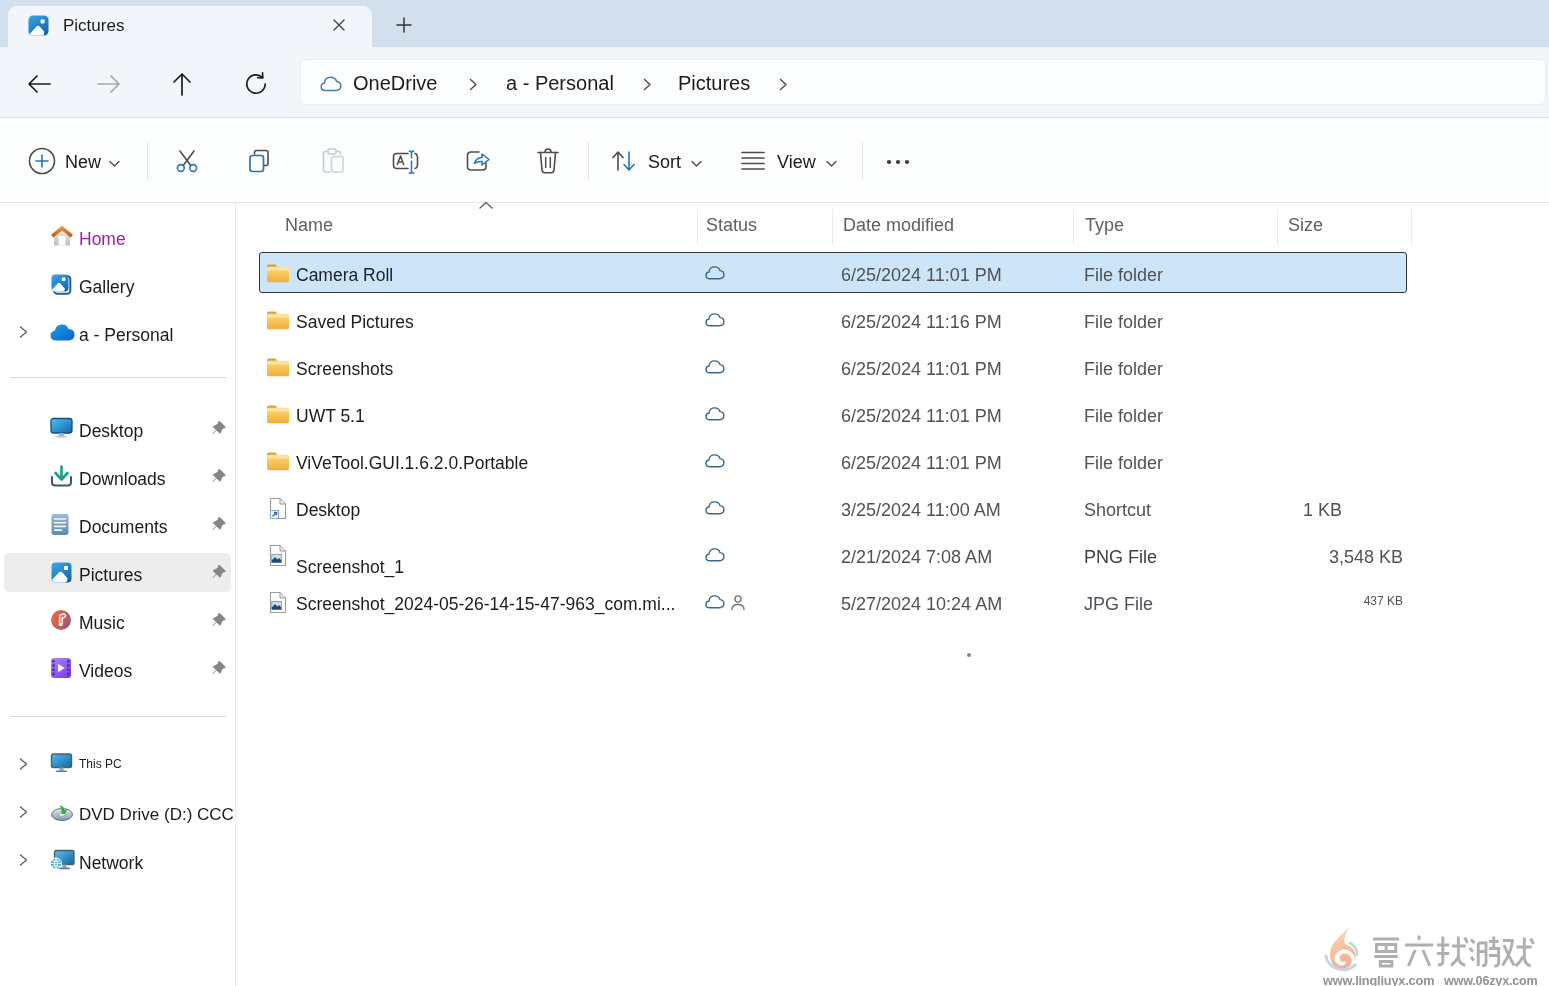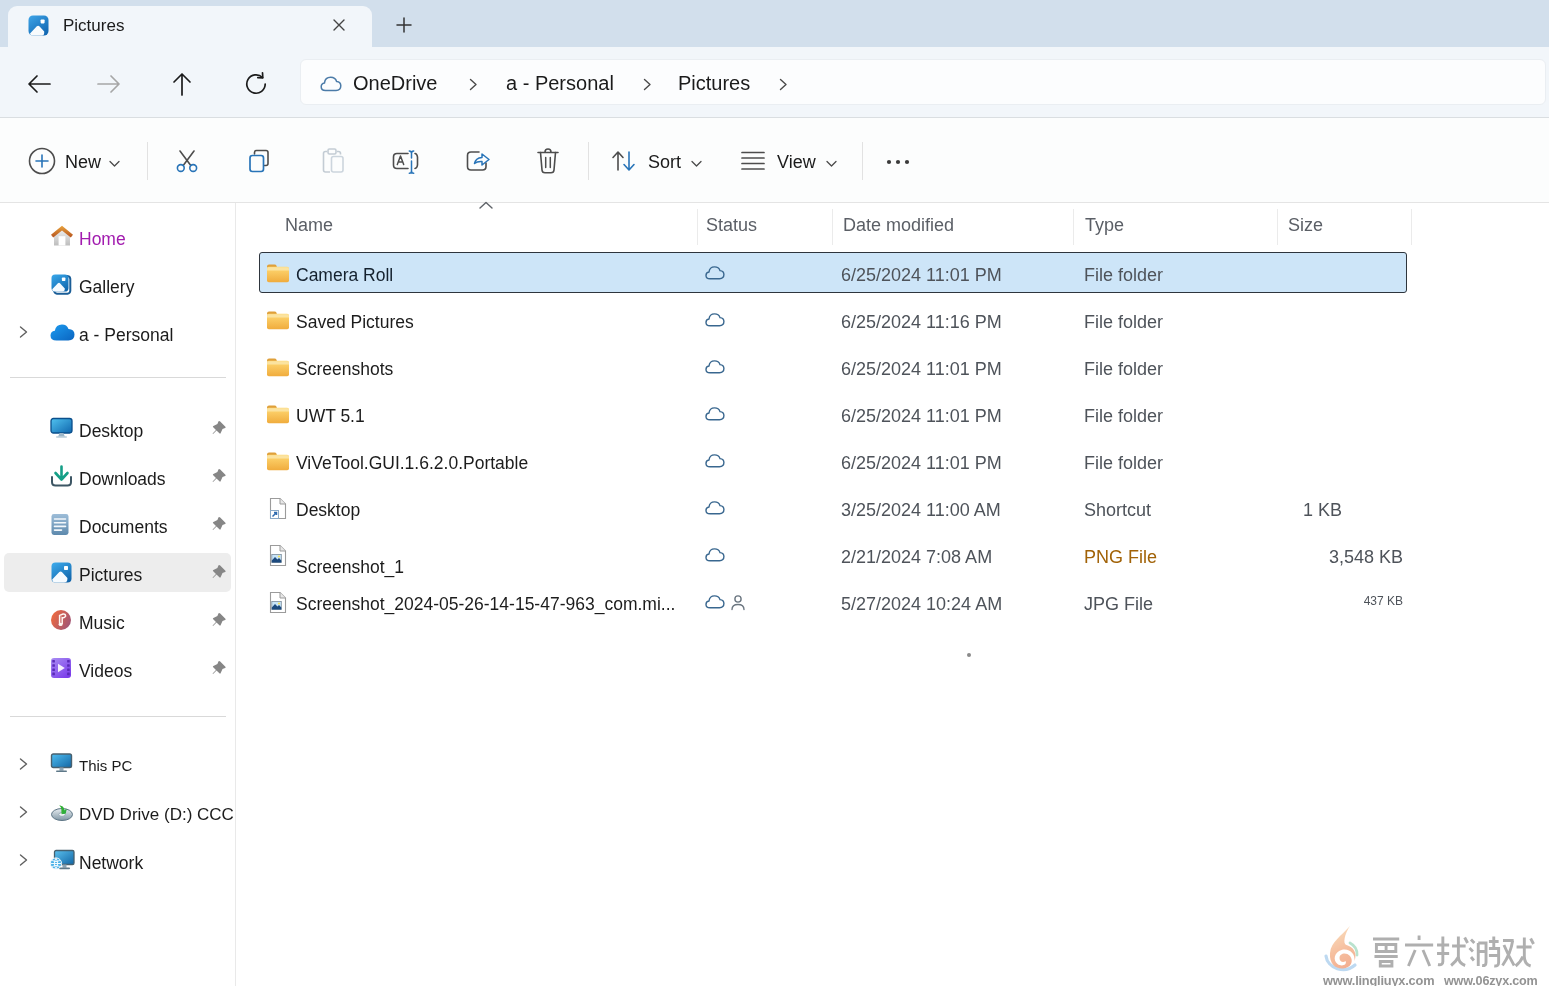--- a/index.html
+++ b/index.html
@@ -300,21 +300,21 @@
         <stop offset="1" stop-color="#1266a5"></stop>
       </linearGradient>
     </defs>
 <rect x="1.5" y="1" width="20" height="13.5" rx="1.8" fill="url(#tpg)" stroke="#49606e" stroke-width="1.4"></rect>
 <rect x="9.5" y="14.5" width="4" height="3.2" fill="#8ba4b5"></rect>
 <rect x="6" y="17.5" width="11" height="1.6" rx="0.8" fill="#5e7888"></rect>
 </svg>
 <svg class="abs" style="left:16px;top:757px" width="14" height="14" viewBox="0 0 14 14">
     <path d="M4.5 2 L10.5 7 L4.5 12" stroke="#5f5f5f" stroke-width="1.4" fill="none" stroke-linecap="round" stroke-linejoin="round"></path>
   </svg>
-<div class="abs" style="left:79px;top:757px;font-size:15px;color:#1b1b1b;white-space:nowrap">This PC</div>
+<div class="abs" style="left:79px;top:757px;font-size:12px;color:#1b1b1b;white-space:nowrap">This PC</div>
 <svg class="abs icon" style="left:50px;top:801px" width="24" height="22" viewBox="0 0 24 22">
 <defs>
       <linearGradient id="dvg" x1="0" y1="0" x2="0" y2="1">
         <stop offset="0" stop-color="#e8edf1"></stop>
         <stop offset="1" stop-color="#8097a5"></stop>
       </linearGradient>
     </defs>
 <ellipse cx="12" cy="13.5" rx="10.5" ry="6" fill="url(#dvg)" stroke="#5d7585" stroke-width="1"></ellipse>
 <ellipse cx="12" cy="13.5" rx="3.2" ry="1.8" fill="#f5f8fa" stroke="#8ba0ad" stroke-width="0.8"></ellipse>
 <path d="M11.5 13 C11.5 8 11.5 6 9 4.5 C13 4.5 14.5 7.5 14.3 10 M14.3 9.5 L16.5 7.8 L15.8 12.2 L11.8 13.2 Z" fill="#34b233"></path>
@@ -460,21 +460,21 @@
 <path d="M12 1.5 L12 7 L17.5 7" fill="#e8e8e8" stroke="#9b9b9b" stroke-width="1"></path>
 <rect x="3.8" y="10.5" width="9.5" height="8" fill="#c8e4f8" stroke="#7a8a99" stroke-width="0.8"></rect>
 <path d="M3.8 16.5 L7 13 L9.5 15.5 L11 14 L13.3 16.5 L13.3 18.5 L3.8 18.5 Z" fill="#1c4a7e"></path>
 <circle cx="11" cy="12.5" r="1.1" fill="#f3e05a"></circle>
 </svg>
 <div class="abs" style="left:296px;top:557px;font-size:17.5px;color:#1c1c1c;white-space:nowrap">Screenshot_1</div>
 <svg class="abs" style="left:705px;top:547px" width="20" height="15" viewBox="0 0 20 15">
 <path d="M5 13.8 q-4 0 -4 -3.4 q0 -3 3 -3.4 q0.6 -5.1 5.6 -5.1 q4.2 0 5.4 3.7 q3.9 0.3 3.9 4 q0 4.1 -4.4 4.2 Z" fill="none" stroke="#39678f" stroke-width="1.4"></path>
 </svg>
 <div class="abs" style="left:841px;top:547px;font-size:18px;color:#4e535a">2/21/2024 7:08 AM</div>
-<div class="abs" style="left:1084px;top:547px;font-size:18px;color:#a16207">PNG File</div>
+<div class="abs" style="left:1084px;top:547px;font-size:18px;color:#404040">PNG File</div>
 <div class="abs" style="left:1303px;top:547px;width:100px;text-align:right;font-size:18px;color:#4e535a">3,548 KB</div>
 <svg class="abs" style="left:268px;top:591px" width="20" height="23" viewBox="0 0 20 23">
 <path d="M2.5 1.5 L12 1.5 L17.5 7 L17.5 21.5 L2.5 21.5 Z" fill="#fff" stroke="#9b9b9b" stroke-width="1.1"></path>
 <path d="M12 1.5 L12 7 L17.5 7" fill="#e8e8e8" stroke="#9b9b9b" stroke-width="1"></path>
 <rect x="3.8" y="10.5" width="9.5" height="8" fill="#c8e4f8" stroke="#7a8a99" stroke-width="0.8"></rect>
 <path d="M3.8 16.5 L7 13 L9.5 15.5 L11 14 L13.3 16.5 L13.3 18.5 L3.8 18.5 Z" fill="#1c4a7e"></path>
 <circle cx="11" cy="12.5" r="1.1" fill="#f3e05a"></circle>
 </svg>
 <div class="abs" style="left:296px;top:594px;font-size:17.5px;color:#1c1c1c;white-space:nowrap">Screenshot_2024-05-26-14-15-47-963_com.mi...</div>
 <svg class="abs" style="left:705px;top:594px" width="20" height="15" viewBox="0 0 20 15">

